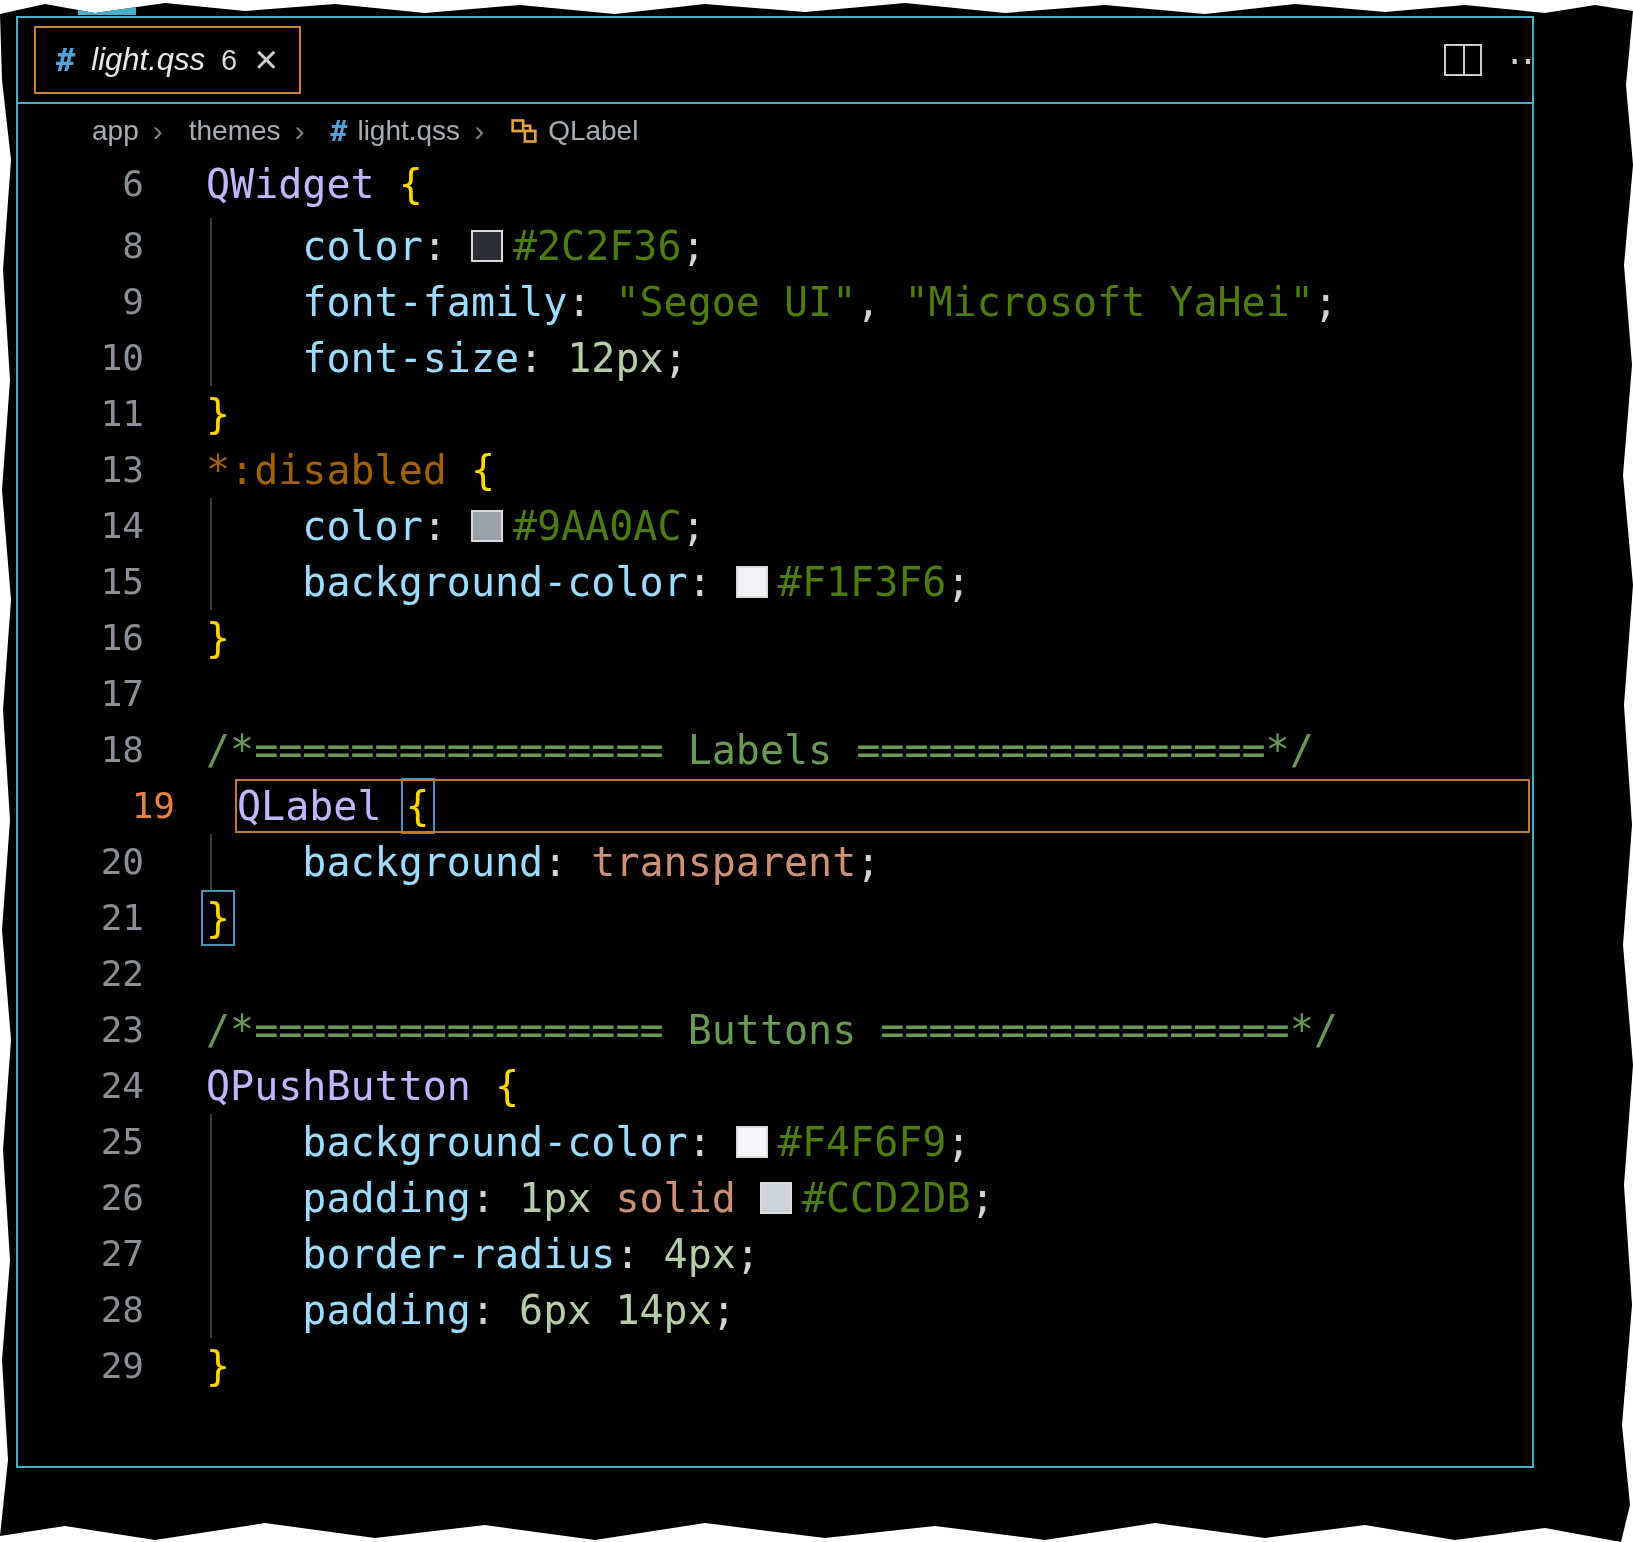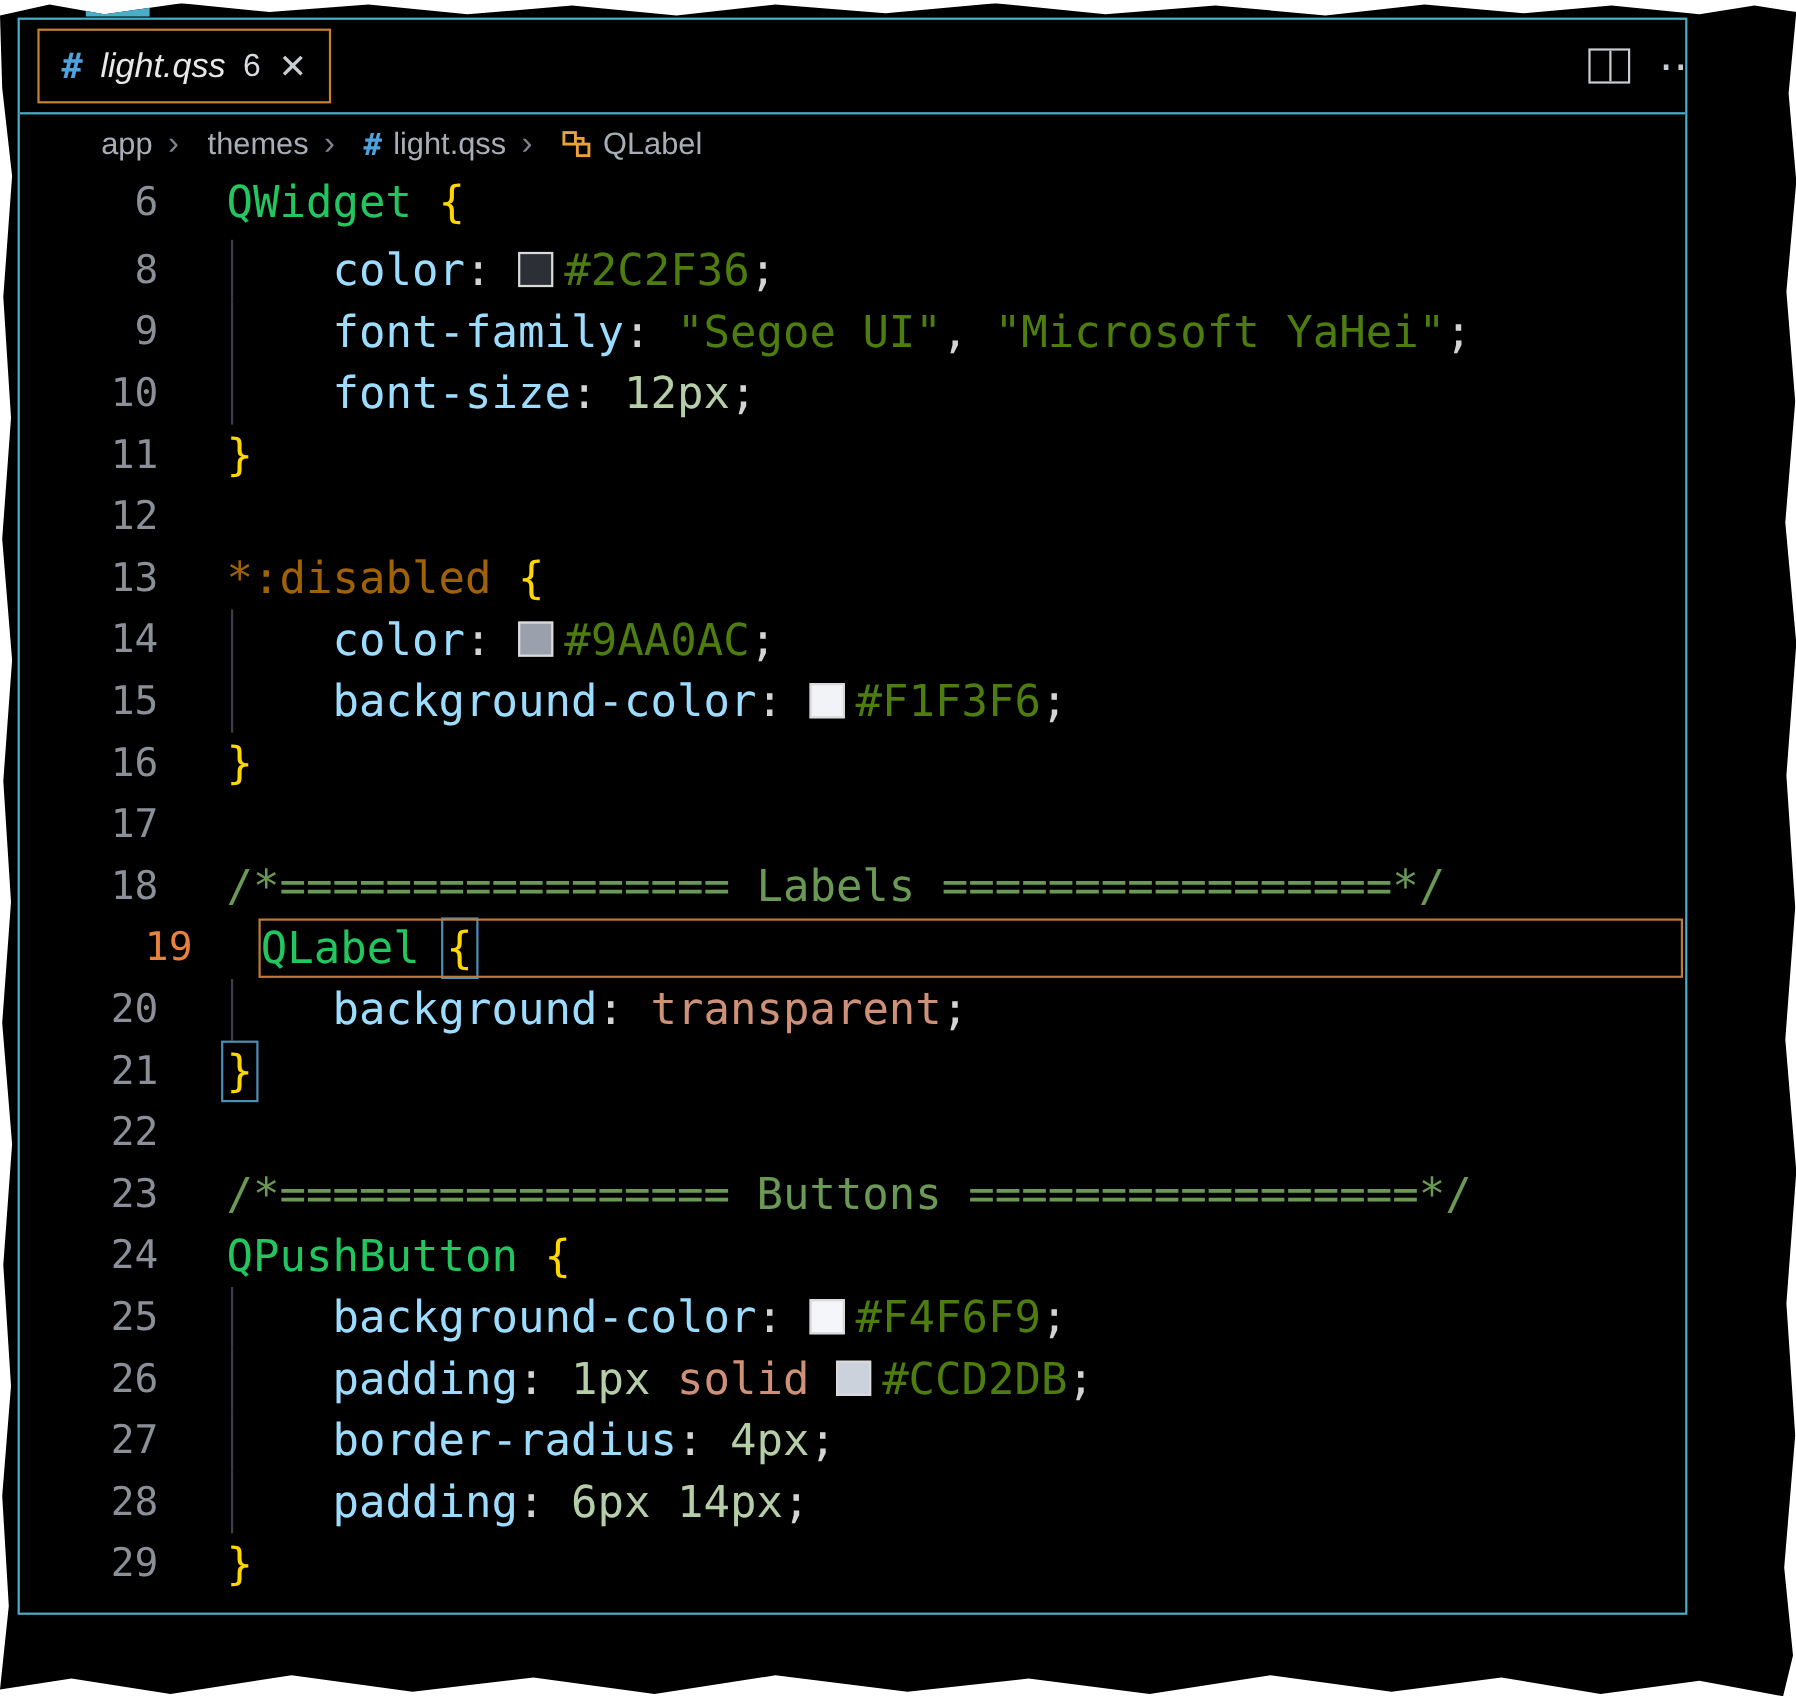--- a/index.html
+++ b/index.html
@@ -41,21 +41,21 @@
   .row{display:flex;height:56px;line-height:56px;}
   .row.sticky{height:52px;line-height:52px;}
   .sticky-gap{height:8px;}
   .gutter{flex:none;width:148px;text-align:right;padding-right:22px;box-sizing:border-box;
           color:#8A8F98;font-size:36px;user-select:none;}
   .gutter.cur{color:#E8823C;margin-left:31px;}
   .code{flex:1;position:relative;white-space:pre;padding-left:40px;color:#D4D4D4;}
   .row.guide .code::before{content:"";position:absolute;left:44px;top:0;bottom:0;width:2px;background:#3B3F45;}
   .linebox{position:absolute;left:38px;top:1px;right:2px;bottom:1px;border:2px solid #BF7B33;pointer-events:none;}
 
-  .tk-sel{color:#22c55e}
+  .tk-sel{color:#c4b5fd}
   .tk-pse{color:#a16207}
   .tk-prop{color:#9CDCFE}
   .tk-pu{color:#D4D4D4}
   .tk-pl{color:#D4D4D4}
   .tk-str{color:#4d7c0f}
   .tk-num{color:#B5CEA8}
   .tk-kw{color:#CE9178}
   .tk-br{color:#FFD700}
   .tk-com{color:#6A9955}
   .bbox{outline:2px solid #4A8FB5;outline-offset:3px;}
@@ -126,24 +126,20 @@
           </div>
           <div class="row guide">
             <span class="gutter">10</span>
             <span class="code"><span class="tk-pl">    </span><span class="tk-prop">font-size</span><span class="tk-pu">: </span><span class="tk-num">12px</span><span class="tk-pu">;</span></span>
           </div>
           <div class="row">
             <span class="gutter">11</span>
             <span class="code"><span class="tk-br">}</span></span>
           </div>
           <div class="row">
-            <span class="gutter">12</span>
-            <span class="code"></span>
-          </div>
-          <div class="row">
             <span class="gutter">13</span>
             <span class="code"><span class="tk-pse">*:disabled</span><span class="tk-pl"> </span><span class="tk-br">{</span></span>
           </div>
           <div class="row guide">
             <span class="gutter">14</span>
             <span class="code"><span class="tk-pl">    </span><span class="tk-prop">color</span><span class="tk-pu">: </span><span class="swatch" style="background: rgb(154, 160, 172);"></span><span class="tk-str">#9AA0AC</span><span class="tk-pu">;</span></span>
           </div>
           <div class="row guide">
             <span class="gutter">15</span>
             <span class="code"><span class="tk-pl">    </span><span class="tk-prop">background-color</span><span class="tk-pu">: </span><span class="swatch" style="background: rgb(241, 243, 246);"></span><span class="tk-str">#F1F3F6</span><span class="tk-pu">;</span></span>

